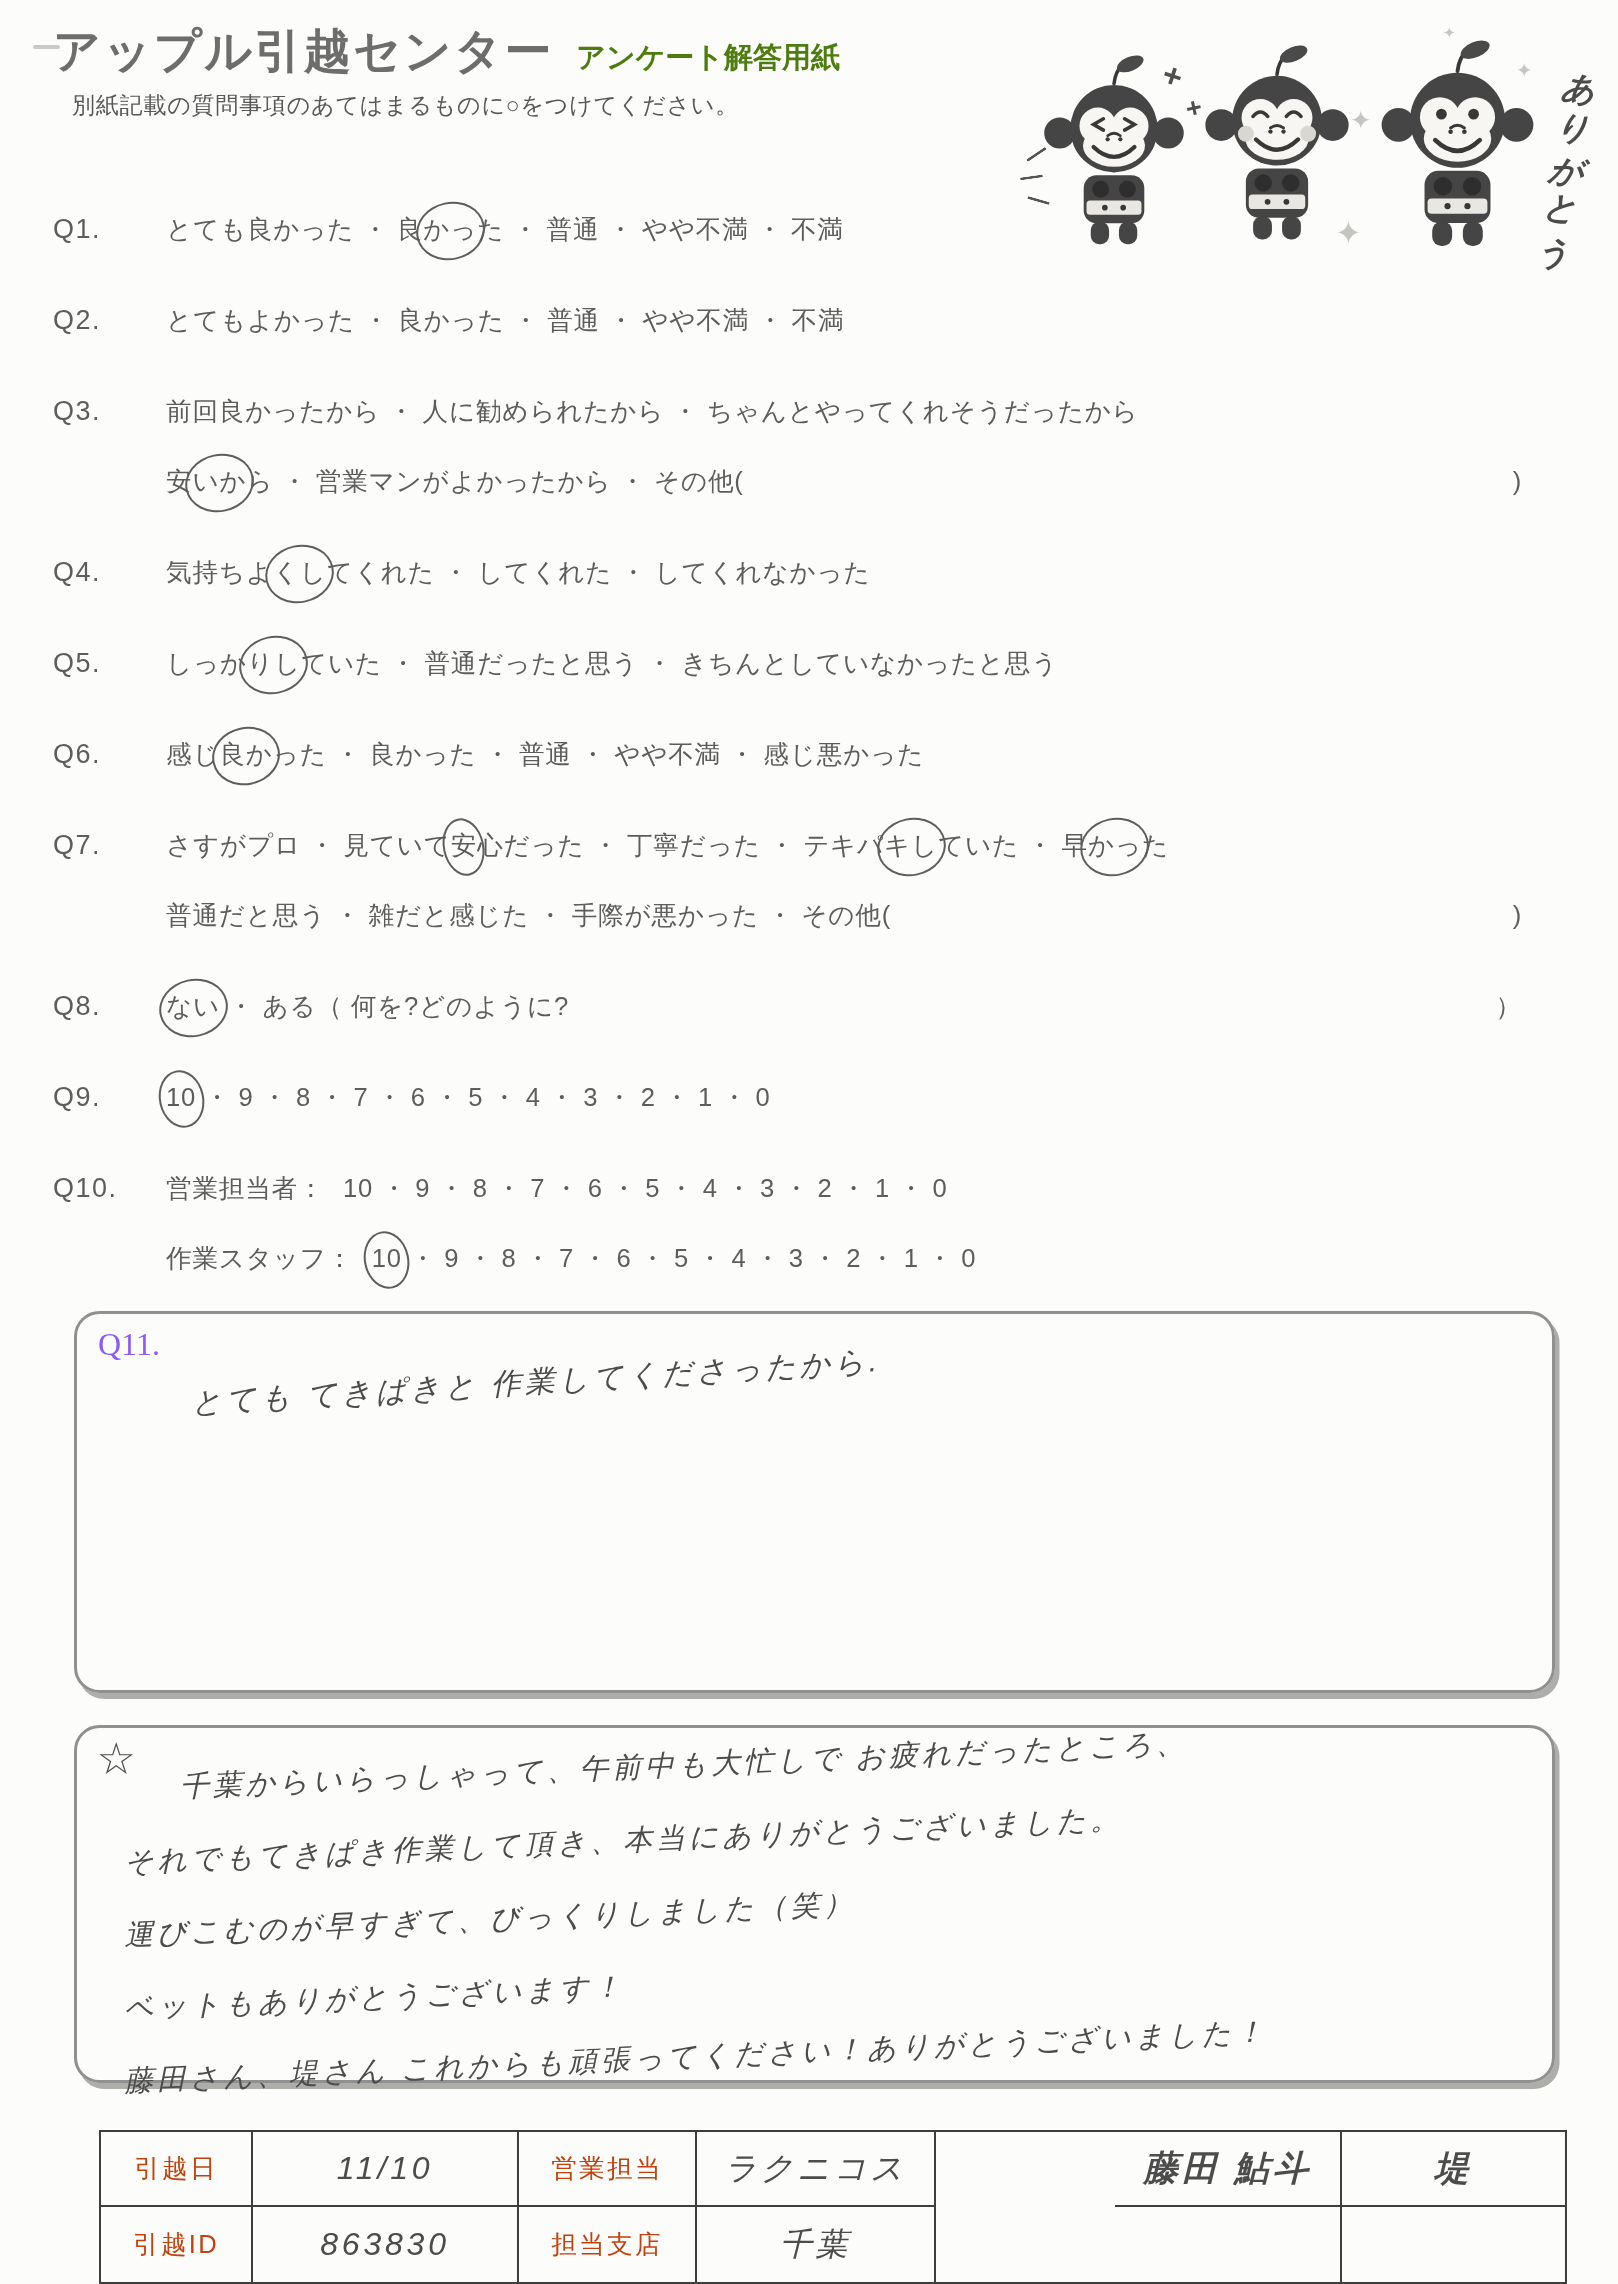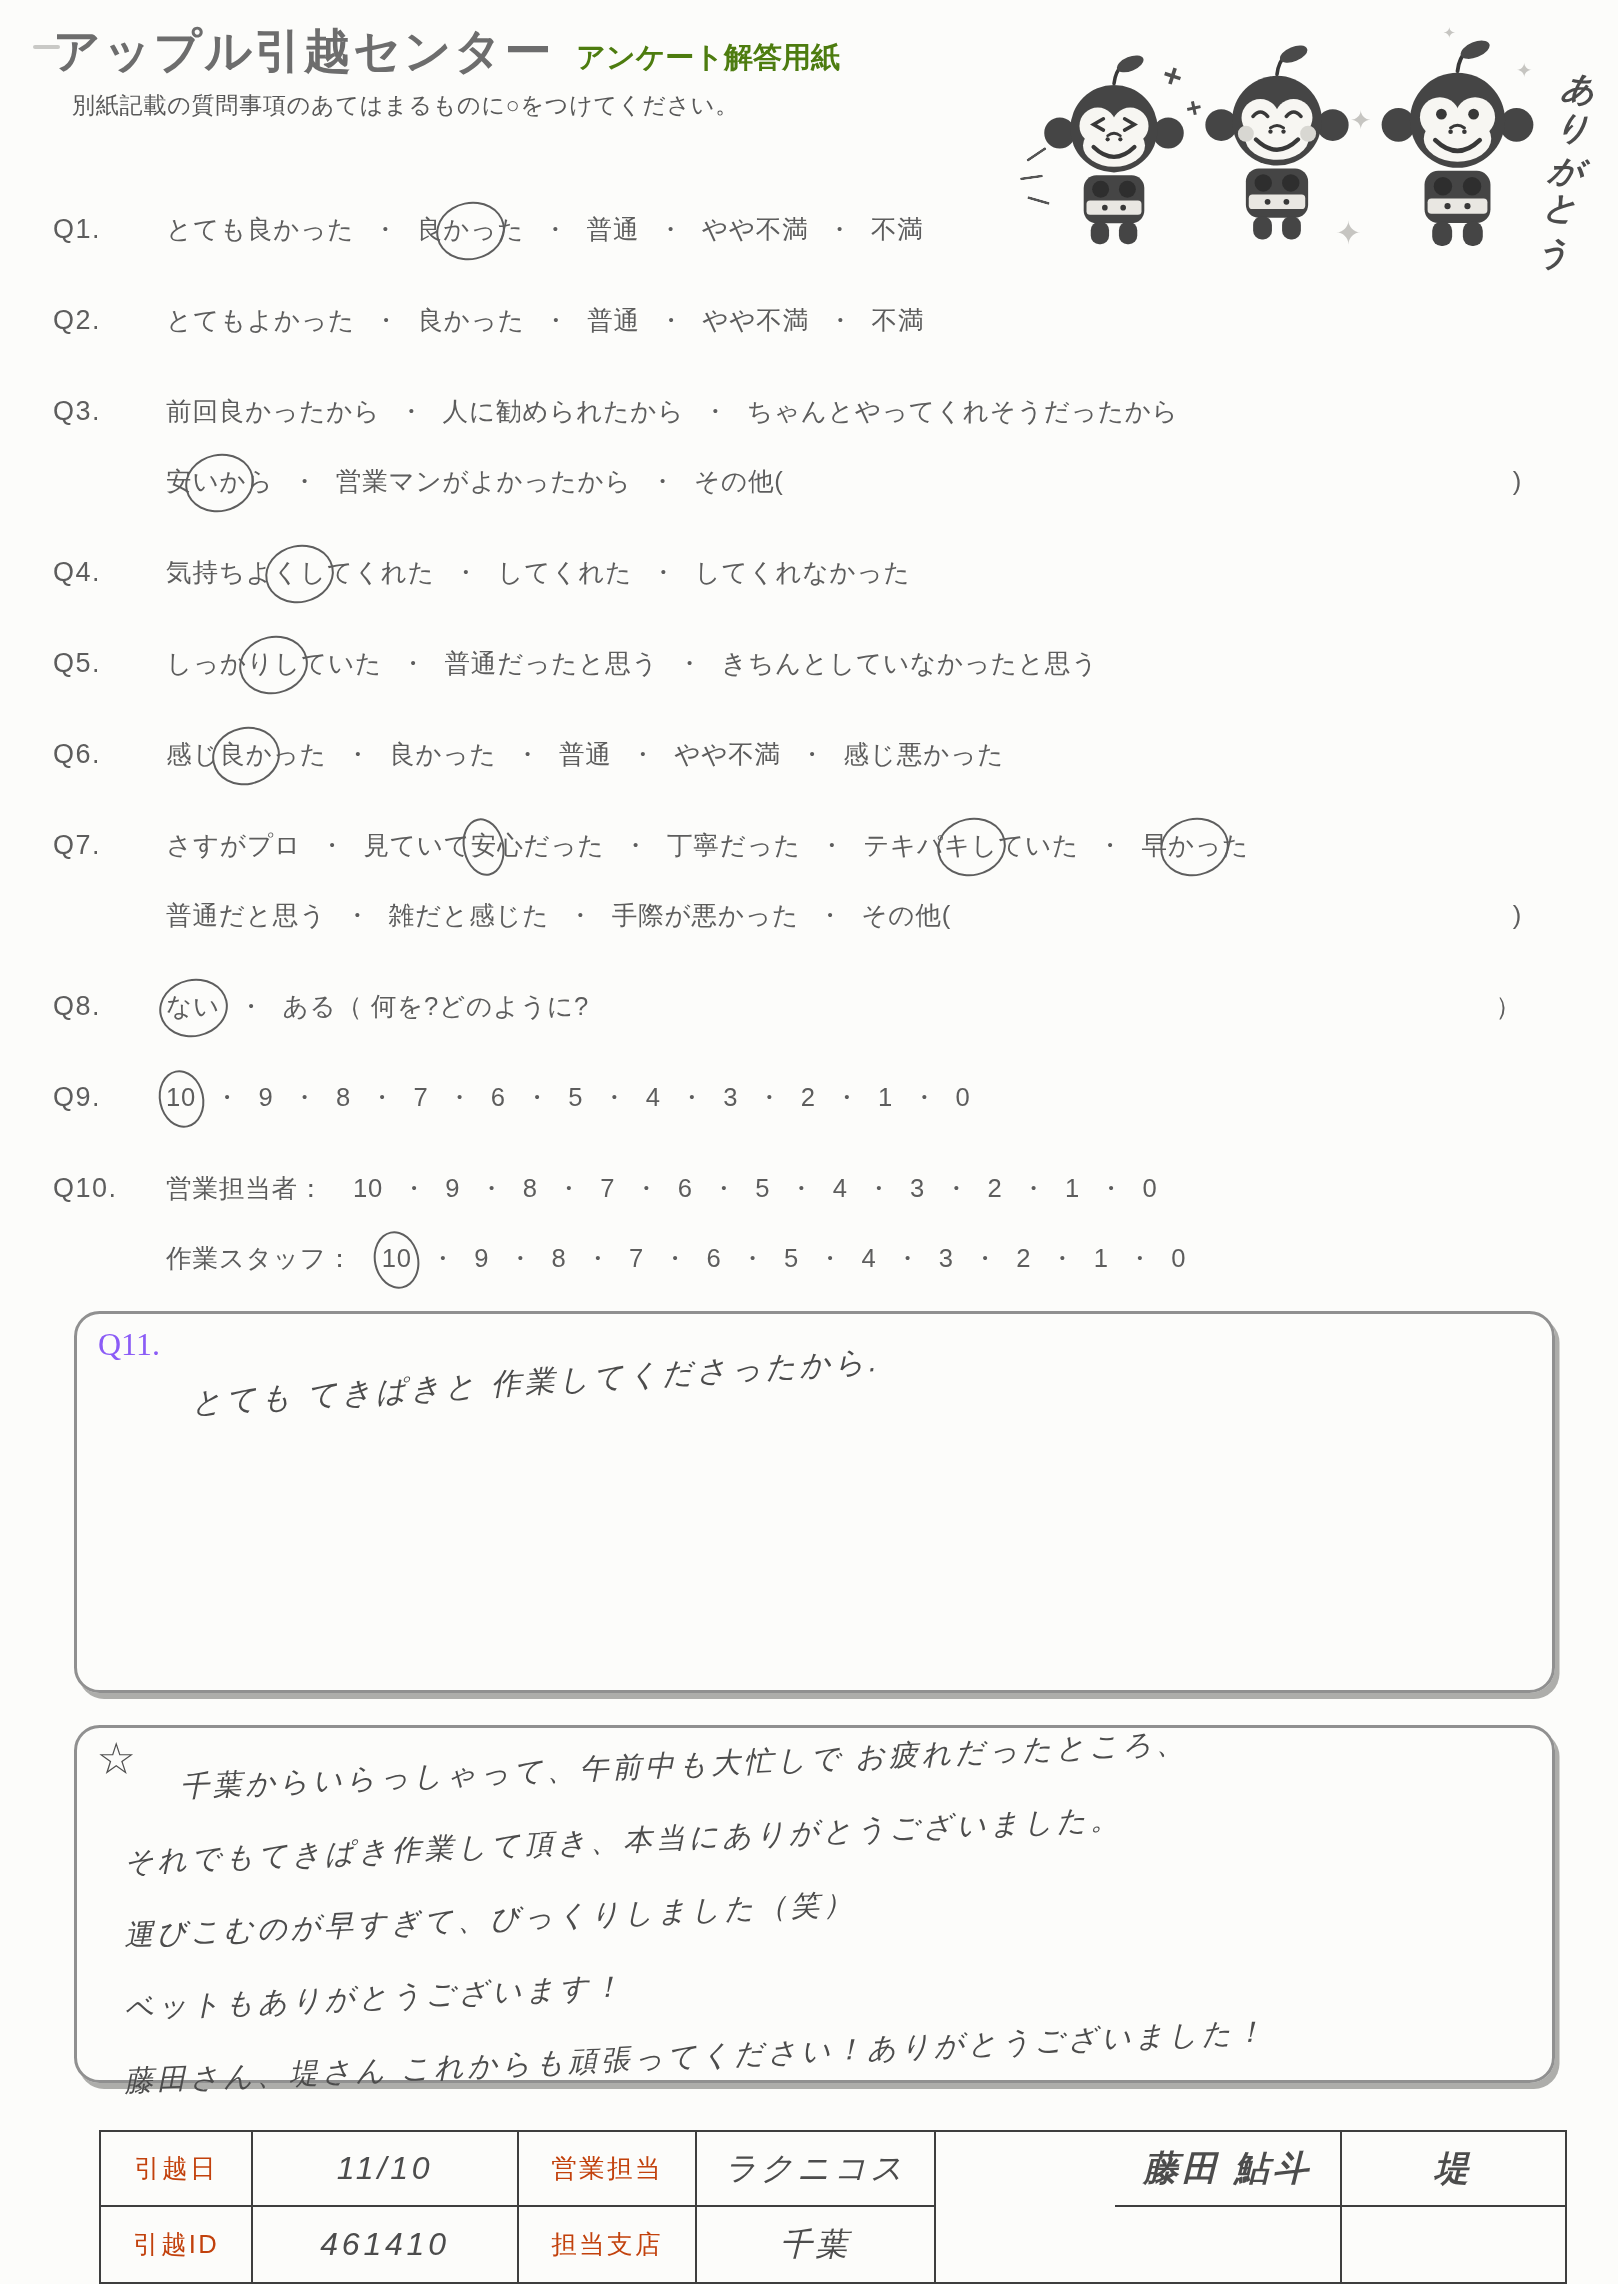--- a/index.html
+++ b/index.html
@@ -30,21 +30,21 @@
   .dash{position:absolute;width:22.6px;border-top:3.8px solid #555;border-radius:2.3px;}
   .d1{left:-12px;top:132px;transform:rotate(-34deg);}
   .d2{left:-16.6px;top:155px;transform:rotate(-8deg);}
   .d3{left:-10.5px;top:178px;transform:rotate(16deg);}
   
   .questions{position:absolute;left:53px;top:212px;width:1469px;}
   .q-line{display:flex;align-items:flex-start;font-size:25.6px;line-height:35px;color:#5d5d5d;
           margin-bottom:56px;letter-spacing:0.8px;}
   .q-line.intra{margin-bottom:35px;}
   .q-id{width:113px;flex:none;font-size:27px;letter-spacing:1.5px;}
-  .q-opts{display:flex;flex:1;align-items:flex-start;gap:0 18px;white-space:nowrap;}
+  .q-opts{display:flex;flex:1;align-items:flex-start;gap:0 8px;white-space:nowrap;}
   .q-prefix{margin-right:10.5px;}
   .sep{color:#5d5d5d;}
   .opt{white-space:nowrap;}
   .opt.fill{flex:1;display:flex;}
   .fillspace{flex:1;}
   .circled{position:relative;display:inline-block;}
   .circled::after{content:"";position:absolute;left:-7.5px;right:-7.5px;top:-9.8px;bottom:-12.8px;
                   border:2.3px solid #5e5e5e;border-radius:50%;transform:rotate(-12deg);}
   
   .round-box{position:absolute;left:74px;width:1475px;border:3px solid #909090;border-radius:25.6px;
@@ -396,21 +396,21 @@
   </div>
 
   <div class="footer-table">
     <div class="ft-cell ft-label fa">引越日</div>
     <div class="ft-cell ft-value hand fb">11/10</div>
     <div class="ft-cell ft-label fc">営業担当</div>
     <div class="ft-cell ft-value hand fd">ラクニコス</div>
     <div class="ft-cell ft-value ft-name hand ff">藤田 鮎斗</div>
     <div class="ft-cell ft-value ft-name hand fg">堤</div>
     <div class="ft-cell ft-label fh">引越ID</div>
-    <div class="ft-cell ft-value hand fi">461410</div>
+    <div class="ft-cell ft-value hand fi">863830</div>
     <div class="ft-cell ft-label fj">担当支店</div>
     <div class="ft-cell ft-value hand fk">千葉</div>
     <div class="ft-cell fl"></div>
     <div class="ft-cell fm"></div>
   </div>
 
 </div>
 
 
 </body></html>

